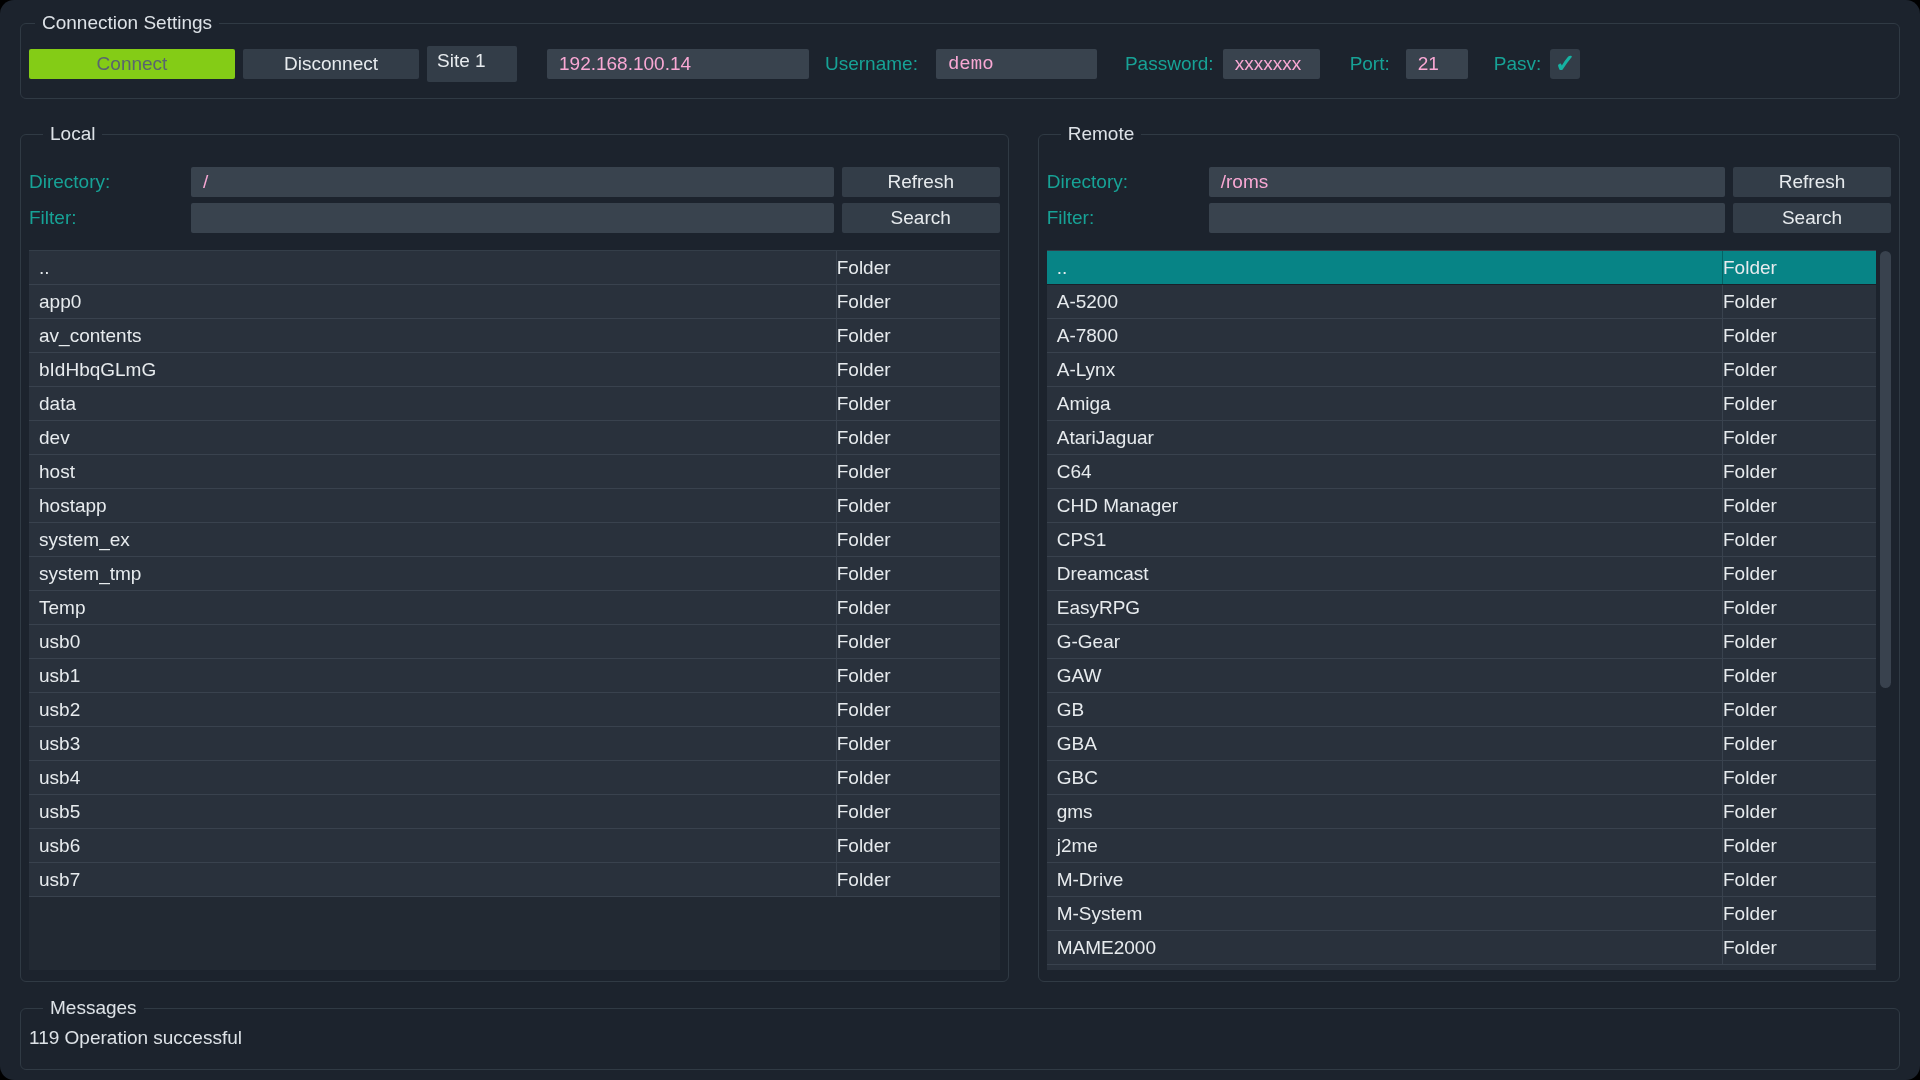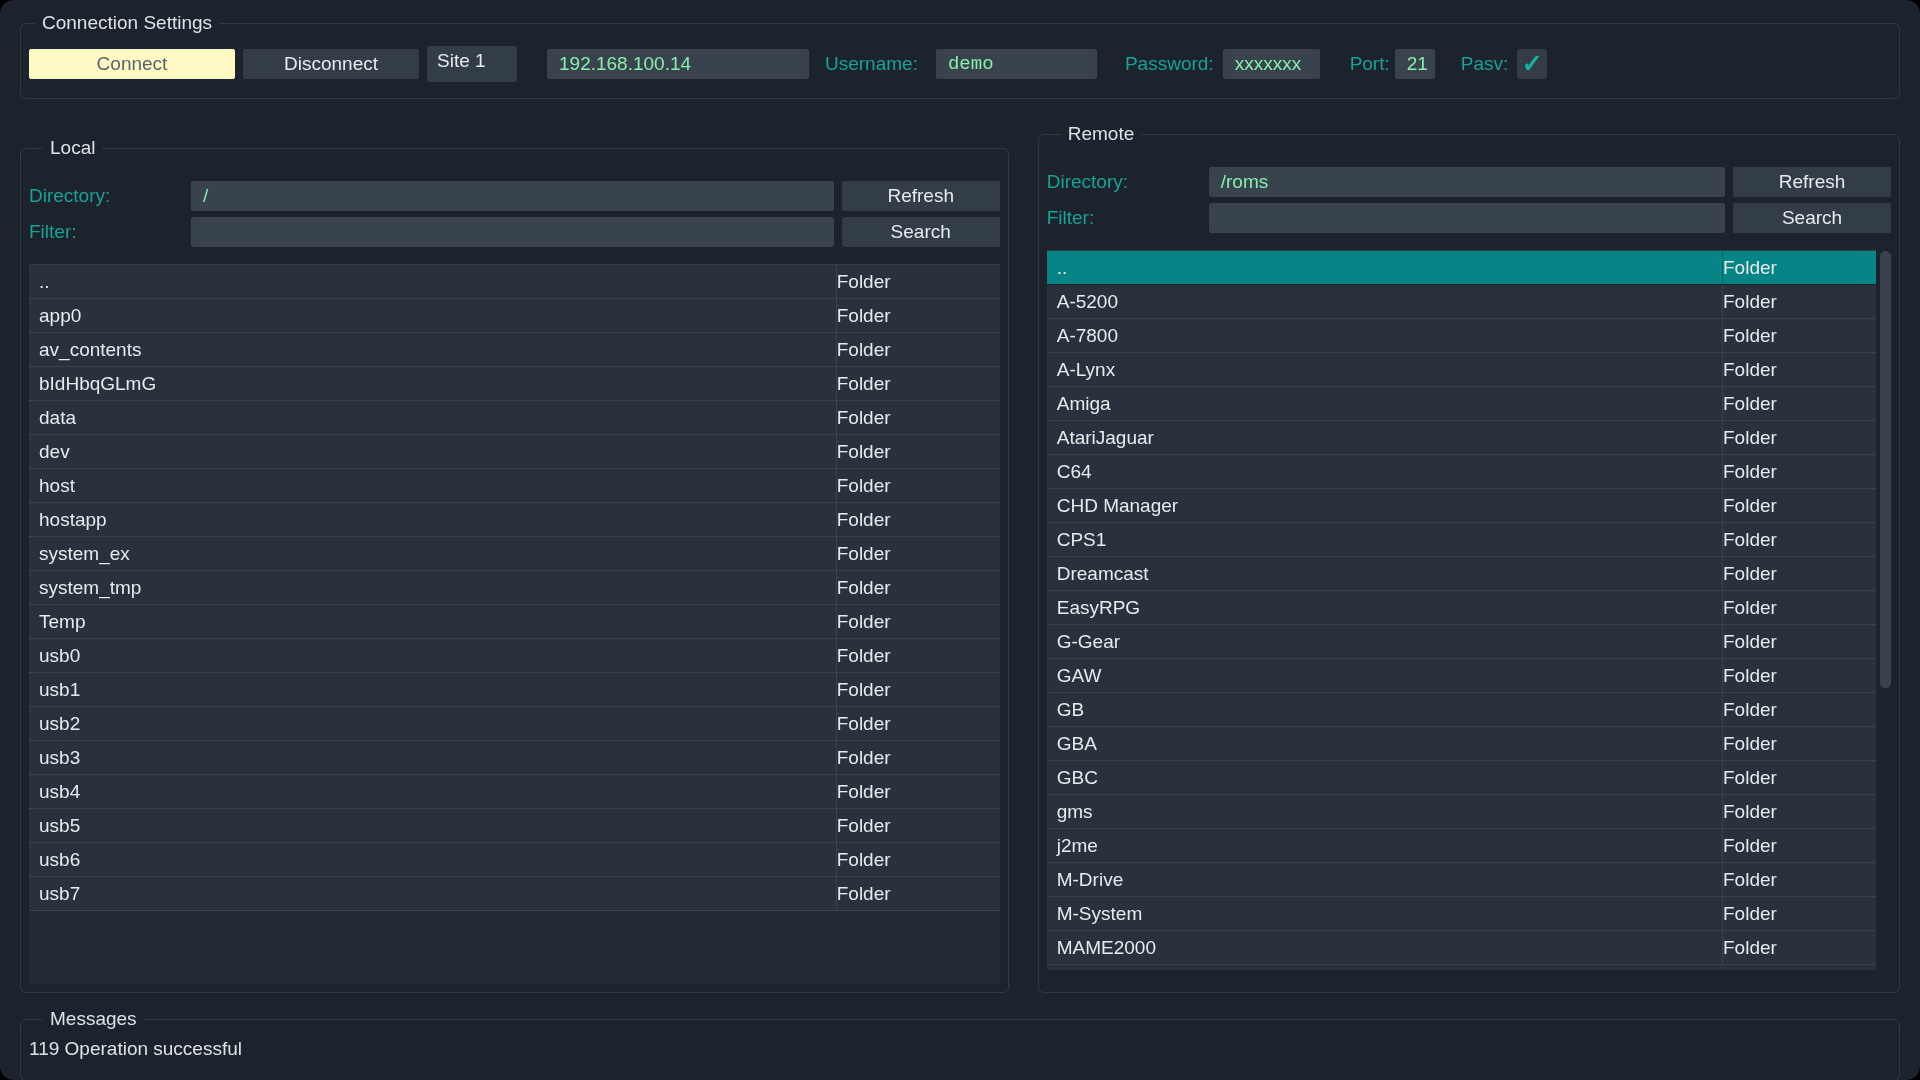--- a/index.html
+++ b/index.html
@@ -18,49 +18,49 @@
   legend { color:#dde2e7; font-size:19px; padding:0 7px; margin-left:14px; line-height:22px; }
 
   
   .conn-row { display:flex; align-items:center; margin-top:12px; padding:0 8px 16px 8px; }
 
   .btn {
     height:30px; background:#333d48; color:#e7ebee; font-size:19px;
     border:none; border-radius:2px; text-align:center; font-family:inherit;
     line-height:30px; cursor:pointer;
   }
-  .btn.disabled { background:#fef9c3; color:#59646f; }
+  .btn.disabled { background:#84cc16; color:#59646f; }
 
   .input {
-    height:30px; background:#39434e; color:#86efac; font-size:19px;
+    height:30px; background:#39434e; color:#f9a8d4; font-size:19px;
     line-height:30px; padding:0 12px; border-radius:2px;
     overflow:hidden; white-space:nowrap;
   }
   .tlabel { color:#17a296; font-size:19px; line-height:30px; white-space:nowrap; }
 
   .w-connect    { width:206px; }
   .w-disconnect { width:176px; margin-left:8px; }
   .site { width:90px; margin-left:8px; background:#333d48; color:#e7ebee;
           font-size:19px; line-height:30px; height:36px; padding:0 10px; border-radius:2px; }
   .ip   { width:262px; margin-left:30px; }
   .user { width:161px; margin-left:18px;font-family:Liberation Mono, monospace; }
   .pass { width:97px;  margin-left:9px; }
-  .port { width:40px;  margin-left:5px; }
+  .port { width:62px;  margin-left:16px; }
   .ml16 { margin-left:16px; } .ml28 { margin-left:28px; } .ml30 { margin-left:30px; } .ml26 { margin-left:26px; }
 
   .checkbox {
     width:30px; height:30px; margin-left:9px; background:#333d48; border-radius:3px;
     color:#16b2a2; font-size:25px; font-weight:bold; text-align:center; line-height:28px;
     cursor:pointer;
   }
 
   
   .panels { display:flex; gap:29px; margin-top:24px; }
   fieldset.panel { padding:0 8px 8px 8px; }
-  .panel-local  { width:1070px;margin-top:14px; }
+  .panel-local  { width:1070px; }
   .panel-remote { width:933px; }
 
   .frow { display:flex; align-items:center; }
   .frow-first { margin-top:22px; }
   .frow + .frow { margin-top:6px; }
   .frow .tlabel { width:162px; flex:none; }
   .frow .input  { flex:1; min-width:0; }
   .frow .btn    { width:158px; flex:none; margin-left:8px; }
 
   .list-area { display:flex; margin-top:17px; }

